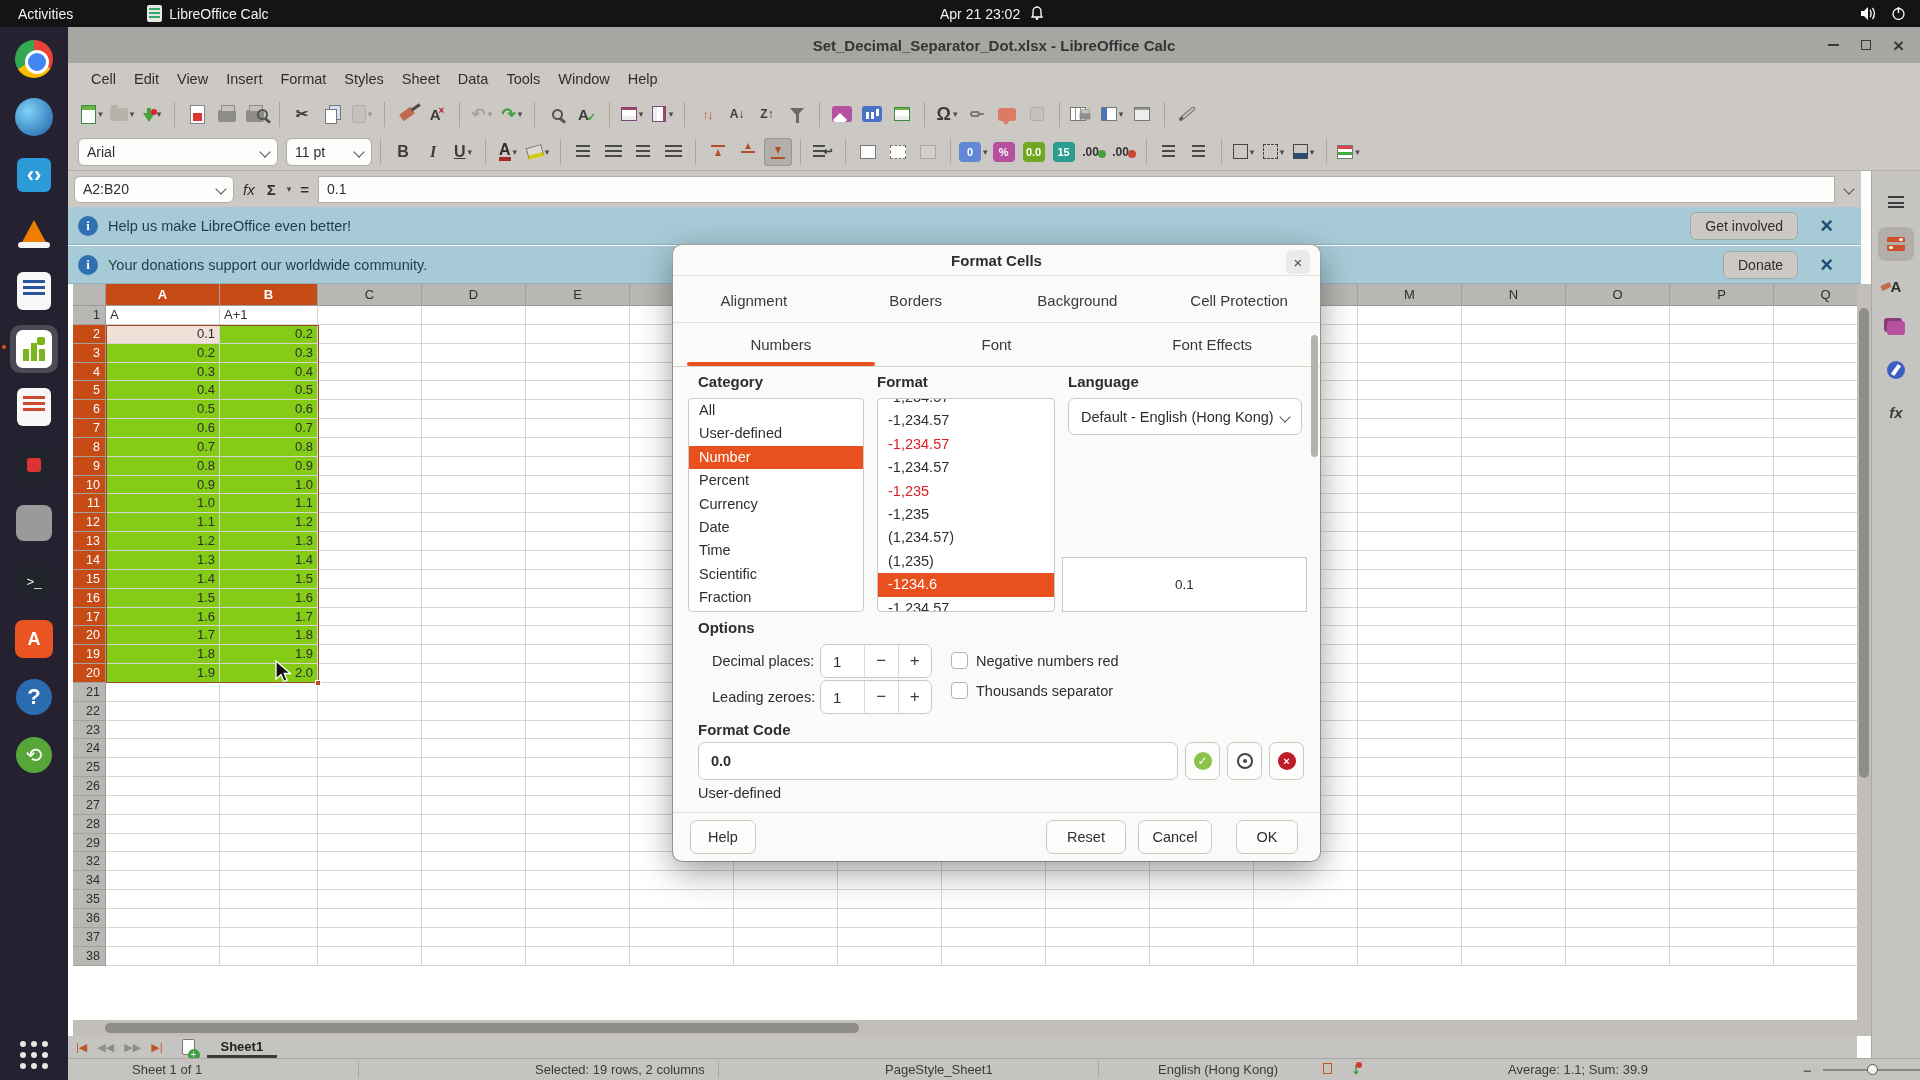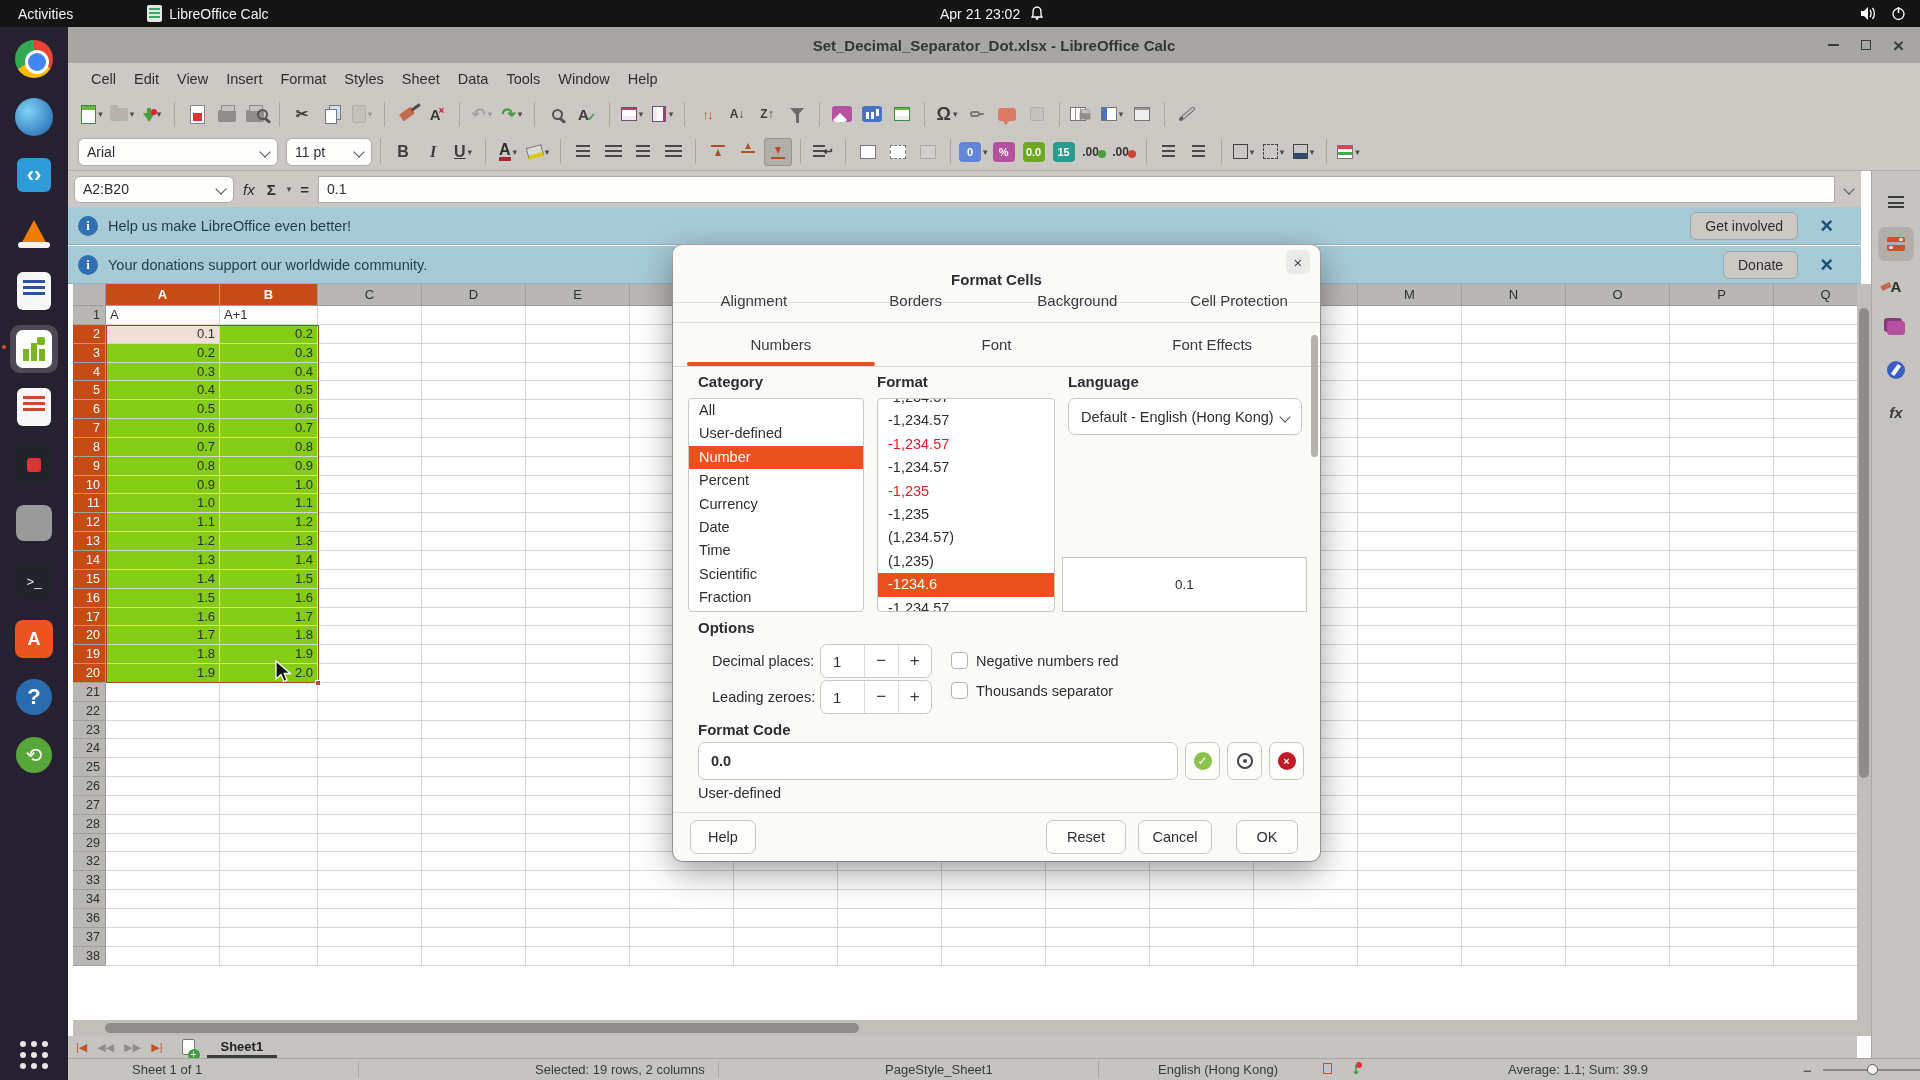--- a/index.html
+++ b/index.html
@@ -157,21 +157,21 @@
 #statusbar{position:absolute;left:68px;top:1058px;width:1852px;height:22px;background:#c6c4c0;border-top:1px solid #a9a7a3;font-size:13px;color:#3a3a3a}
 #statusbar .f{position:absolute;top:3px;white-space:nowrap}
 .st-sep{position:absolute;top:2px;width:1px;height:17px;background:#aaa8a4}
 #zoomslider{position:absolute;left:1755px;top:10px;width:100px;height:2px;background:#8a8885}
 #zoomslider .kn{position:absolute;left:44px;top:-5px;width:11px;height:11px;border-radius:50%;background:#f4f3f2;border:1.5px solid #555}
 .modico{display:inline-block;width:9px;height:11px;border:1px solid #c0542a;margin-right:2px}
 .savico{color:#3f9e3f;font-weight:700}
 .savico:after{content:"";display:inline-block;width:6px;height:6px;border-radius:50%;background:#d33;vertical-align:top;margin-left:-3px}
 
 #dialog{position:absolute;left:673px;top:245px;width:647px;height:616px;background:#fafaf9;border-radius:9px;box-shadow:0 10px 34px rgba(0,0,0,.4),0 0 0 1px #b6b3af}
-#dlg-title{position:absolute;left:0;top:12px;right:0;height:46px;display:flex;align-items:center;justify-content:center;font-weight:700;font-size:15px;border-bottom:1px solid #e2dfdc}
+#dlg-title{position:absolute;left:0;top:0;right:0;height:31px;display:flex;align-items:center;justify-content:center;font-weight:700;font-size:15px;border-bottom:1px solid #e2dfdc}
 #dlg-close{position:absolute;right:10px;top:5px;width:24px;height:24px;border-radius:6px;background:#eceae8;display:flex;align-items:center;justify-content:center;font-size:15px;color:#444}
 .tabrow{position:absolute;left:0;right:0;display:flex}
 #tabs1{top:33px;height:45px;border-bottom:1px solid #e2dfdc}
 #tabs2{top:78px;height:44px;border-bottom:1px solid #d8d5d1}
 .tabrow span{flex:1;display:flex;align-items:center;justify-content:center;font-size:15px;color:#3a3a3a;position:relative}
 #tabs2 span.active{font-weight:400}
 #tabs2 span.active:after{content:"";position:absolute;left:14px;right:14px;bottom:0;height:4px;background:#e8511d;border-radius:2px}
 .dlg-label{position:absolute;font-weight:700;font-size:15px}
 .listbox{position:absolute;background:#fff;border:1px solid #cdc7c2;border-radius:4px;overflow:hidden;font-size:14.5px}
 .listbox .it{height:23.4px;line-height:23.4px;padding-left:10px;white-space:nowrap}
@@ -1186,41 +1186,41 @@
         <div class="g-cell" style="width: 104px;"></div>
         <div class="g-cell" style="width: 104px;"></div>
         <div class="g-cell" style="width: 104px;"></div>
         <div class="g-cell" style="width: 104px;"></div>
         <div class="g-cell" style="width: 104px;"></div>
         <div class="g-cell" style="width: 104px;"></div>
         <div class="g-cell" style="width: 104px;"></div>
         <div class="g-cell" style="width: 104px;"></div>
       </div>
       <div class="g-row">
-        <div class="g-rh">33</div>
+        <div class="g-rh">34</div>
         <div class="g-cell" style="width: 114px;"></div>
         <div class="g-cell" style="width: 98px;"></div>
         <div class="g-cell" style="width: 104px;"></div>
         <div class="g-cell" style="width: 104px;"></div>
         <div class="g-cell" style="width: 104px;"></div>
         <div class="g-cell" style="width: 104px;"></div>
         <div class="g-cell" style="width: 104px;"></div>
         <div class="g-cell" style="width: 104px;"></div>
         <div class="g-cell" style="width: 104px;"></div>
         <div class="g-cell" style="width: 104px;"></div>
         <div class="g-cell" style="width: 104px;"></div>
         <div class="g-cell" style="width: 104px;"></div>
         <div class="g-cell" style="width: 104px;"></div>
         <div class="g-cell" style="width: 104px;"></div>
         <div class="g-cell" style="width: 104px;"></div>
         <div class="g-cell" style="width: 104px;"></div>
         <div class="g-cell" style="width: 104px;"></div>
       </div>
       <div class="g-row">
-        <div class="g-rh">34</div>
+        <div class="g-rh">35</div>
         <div class="g-cell" style="width: 114px;"></div>
         <div class="g-cell" style="width: 98px;"></div>
         <div class="g-cell" style="width: 104px;"></div>
         <div class="g-cell" style="width: 104px;"></div>
         <div class="g-cell" style="width: 104px;"></div>
         <div class="g-cell" style="width: 104px;"></div>
         <div class="g-cell" style="width: 104px;"></div>
         <div class="g-cell" style="width: 104px;"></div>
         <div class="g-cell" style="width: 104px;"></div>
         <div class="g-cell" style="width: 104px;"></div>

